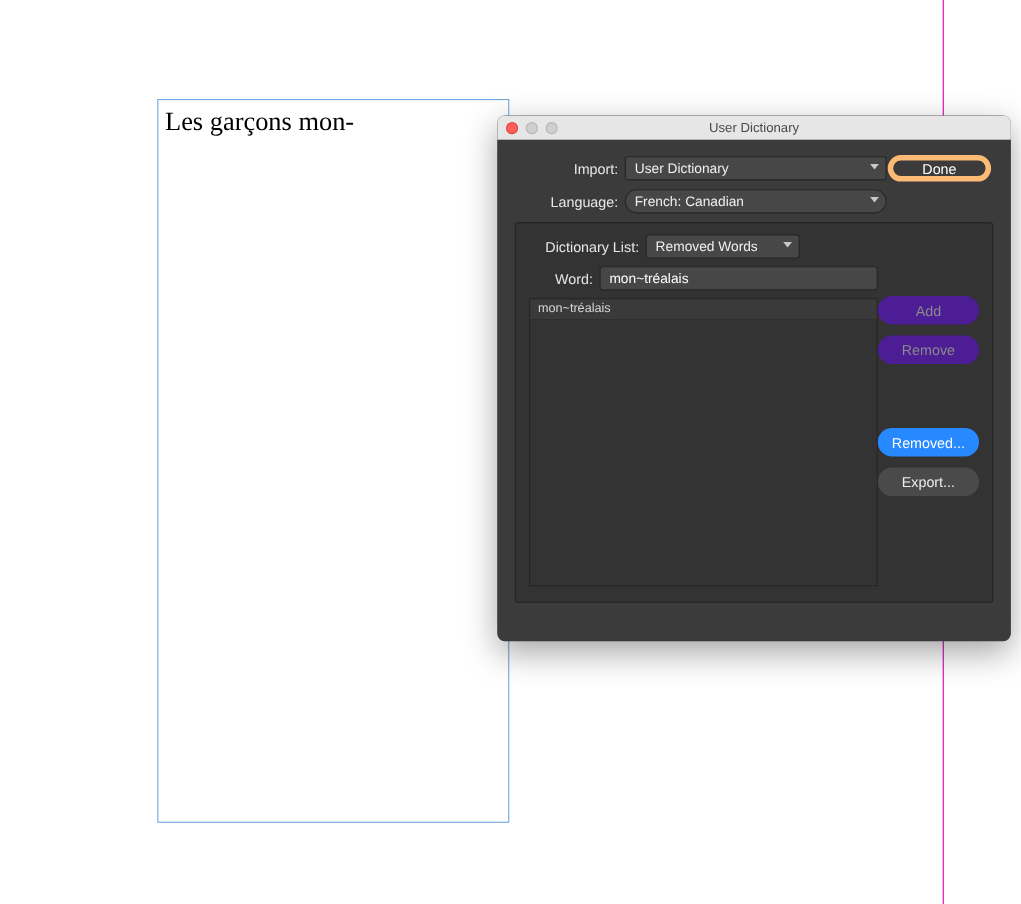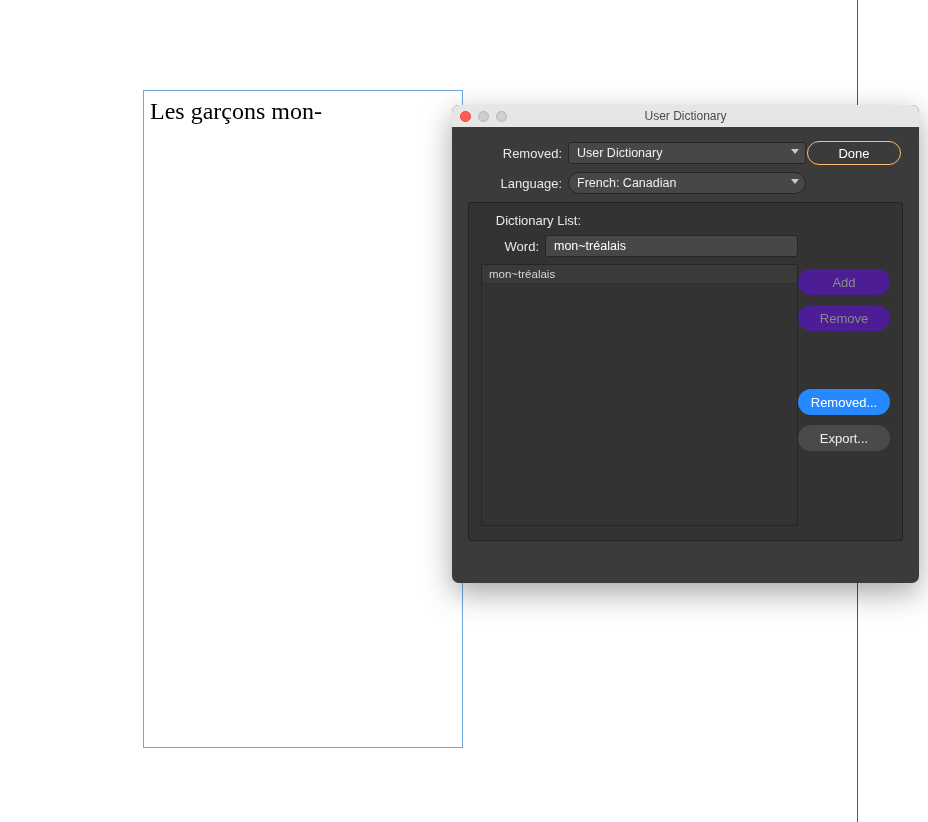--- a/index.html
+++ b/index.html
@@ -128,21 +128,21 @@
     }
     .select-target { width: 238px; }
     .select-lang { width: 238px; border-radius: 11px; }
     .select-dictlist { width: 140px; }
     .done-button {
       margin-left: auto;
       margin-right: 2px;
       width: 94px;
       height: 24px;
       border-radius: 12px;
-      border: 1px solid #fdba74;
+      border: 5px solid #fdba74;
       background: #3b3b3b;
       color: #fff;
       font-size: 13px;
       cursor: pointer;
       font-weight: 500;
     }
     .bottom-section {
       background: #333333;
       border-radius: 3px;
       border: 1px solid #222;
@@ -248,41 +248,45 @@
       <div class="tl tl-close"></div>
       <div class="tl tl-min"></div>
       <div class="tl tl-max"></div>
     </div>
     <div class="dialog-title">User Dictionary</div>
   </div>
 
   <div class="dialog-body">
 
     <div class="row">
-      <div class="label-col">Removed:</div>
+      <div class="label-col">Import:</div>
       <div class="select-fake select-target">
         <span>User Dictionary</span>
         <span class="chev"></span>
       </div>
       <button class="done-button">Done</button>
     </div>
 
     <div class="row">
       <div class="label-col">Language:</div>
       <div class="select-fake select-lang">
         <span>French: Canadian</span>
         <span class="chev"></span>
       </div>
     </div>
 
     <div class="bottom-section">
       <div class="bottom-left">
 
         <div class="dict-row">
           <div class="dict-label">Dictionary List:</div>
+          <div class="select-fake select-dictlist">
+            <span>Removed Words</span>
+            <span class="chev"></span>
+          </div>
         </div>
 
         <div class="word-row">
           <div class="word-label">Word:</div>
           <input class="word-input" type="text" value="mon~tréalais" style="">
         </div>
 
         <div class="word-list">
           <div class="word-list-item">mon~tréalais</div>
         </div>

